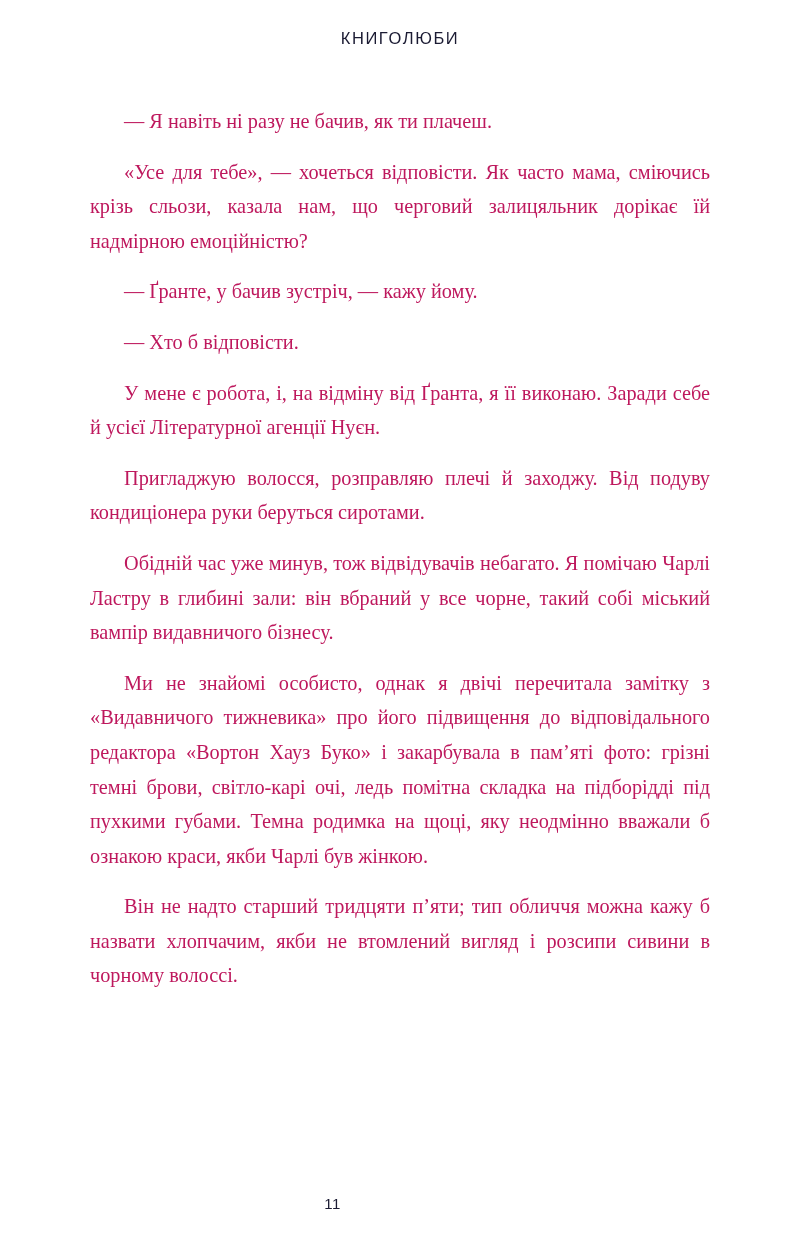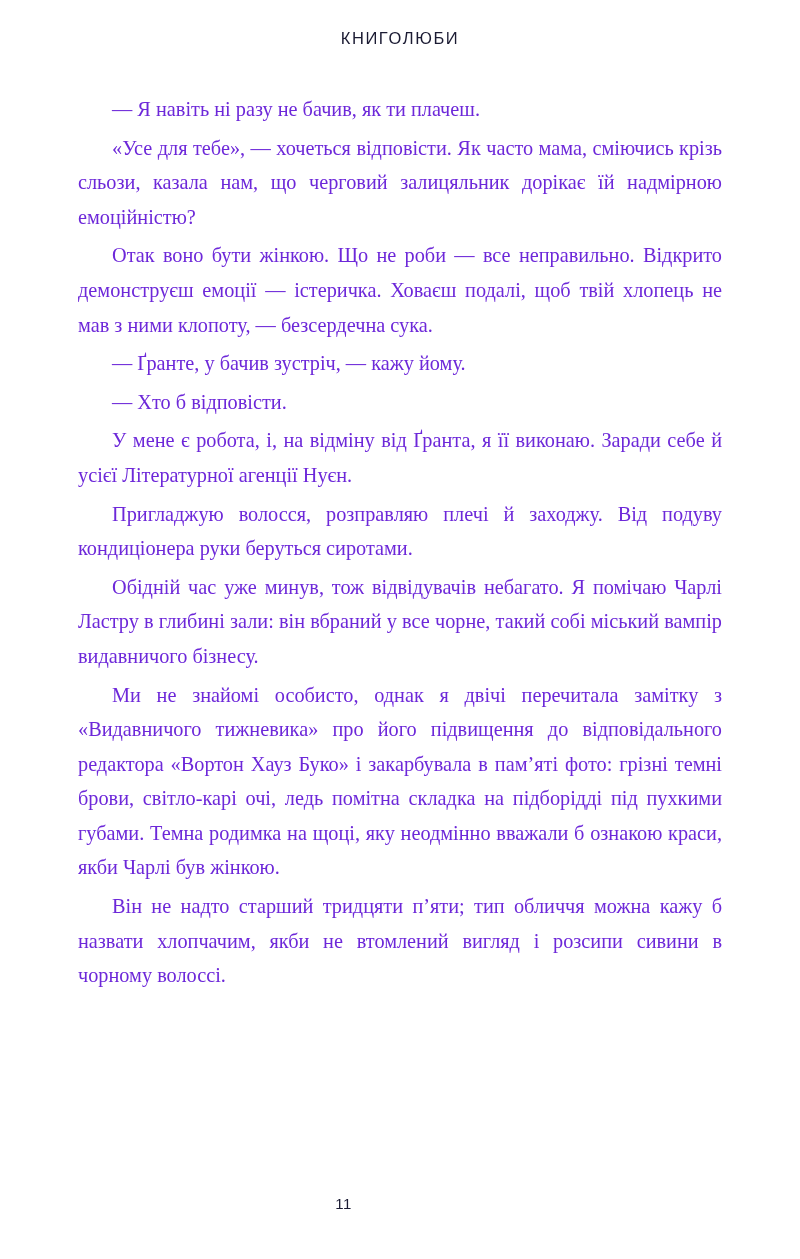--- a/index.html
+++ b/index.html
@@ -43,47 +43,47 @@
 
   
   .textblock {
     position: absolute;
     top: 88px;
     left: 74px;
     width: 652px;
   }
 
   .textblock p {
-    margin: 4px;
+    margin: 16px;
     font-size: 20.3px;
     line-height: 34.6px;
     text-align: justify;
     text-justify: inter-word;
     text-indent: 34px;
     hyphens: manual;
     -webkit-hyphens: manual;
-    color: #6d28d9;
+    color: #be185d;
     font-weight: 400;
   }
 
   
   .textblock p.dialogue {
     text-align: left;
   }
 
   
   .textblock p.short {
     text-align: left;
   }
 
   
   .folio {
     position: absolute;
     top: 1196px;
-    left: 12px;
+    left: 1px;
     width: 663px;
     text-align: center;
     font-family: "Liberation Sans", "DejaVu Sans", sans-serif;
     font-size: 15px;
     letter-spacing: 0.5px;
     color: #1b1b33;
     line-height: 1;
   }
 </style>
 </head>
@@ -92,21 +92,20 @@
 <div class="page">
 
   <div class="running-head">КНИГОЛЮБИ</div>
 
   <div class="textblock">
 
     <p class="dialogue short">— Я навіть ні разу не бачив, як ти плачеш.</p>
 
     <p>«Усе для тебе», — хочеться відповісти. Як часто мама, сміючись крізь сльози, казала нам, що черговий залицяльник дорікає їй надмірною емоційністю?</p>
 
-    <p>Отак воно бути жінкою. Що не роби — все неправильно. Відкрито демонструєш емоції — істеричка. Ховаєш подалі, щоб твій хлопець не мав з ними клопоту, — безсердечна сука.</p>
 
     <p class="dialogue short">— Ґранте, у бачив зустріч, — кажу йому.</p>
 
     <p class="dialogue short">— Хто б відповісти.</p>
 
 
 
     <p>У мене є робота, і, на відміну від Ґранта, я її виконаю. Заради себе й усієї Літературної агенції Нуєн.</p>
 
     <p>Пригладжую волосся, розправляю плечі й заходжу. Від подуву кондиціонера руки беруться сиротами.</p>

